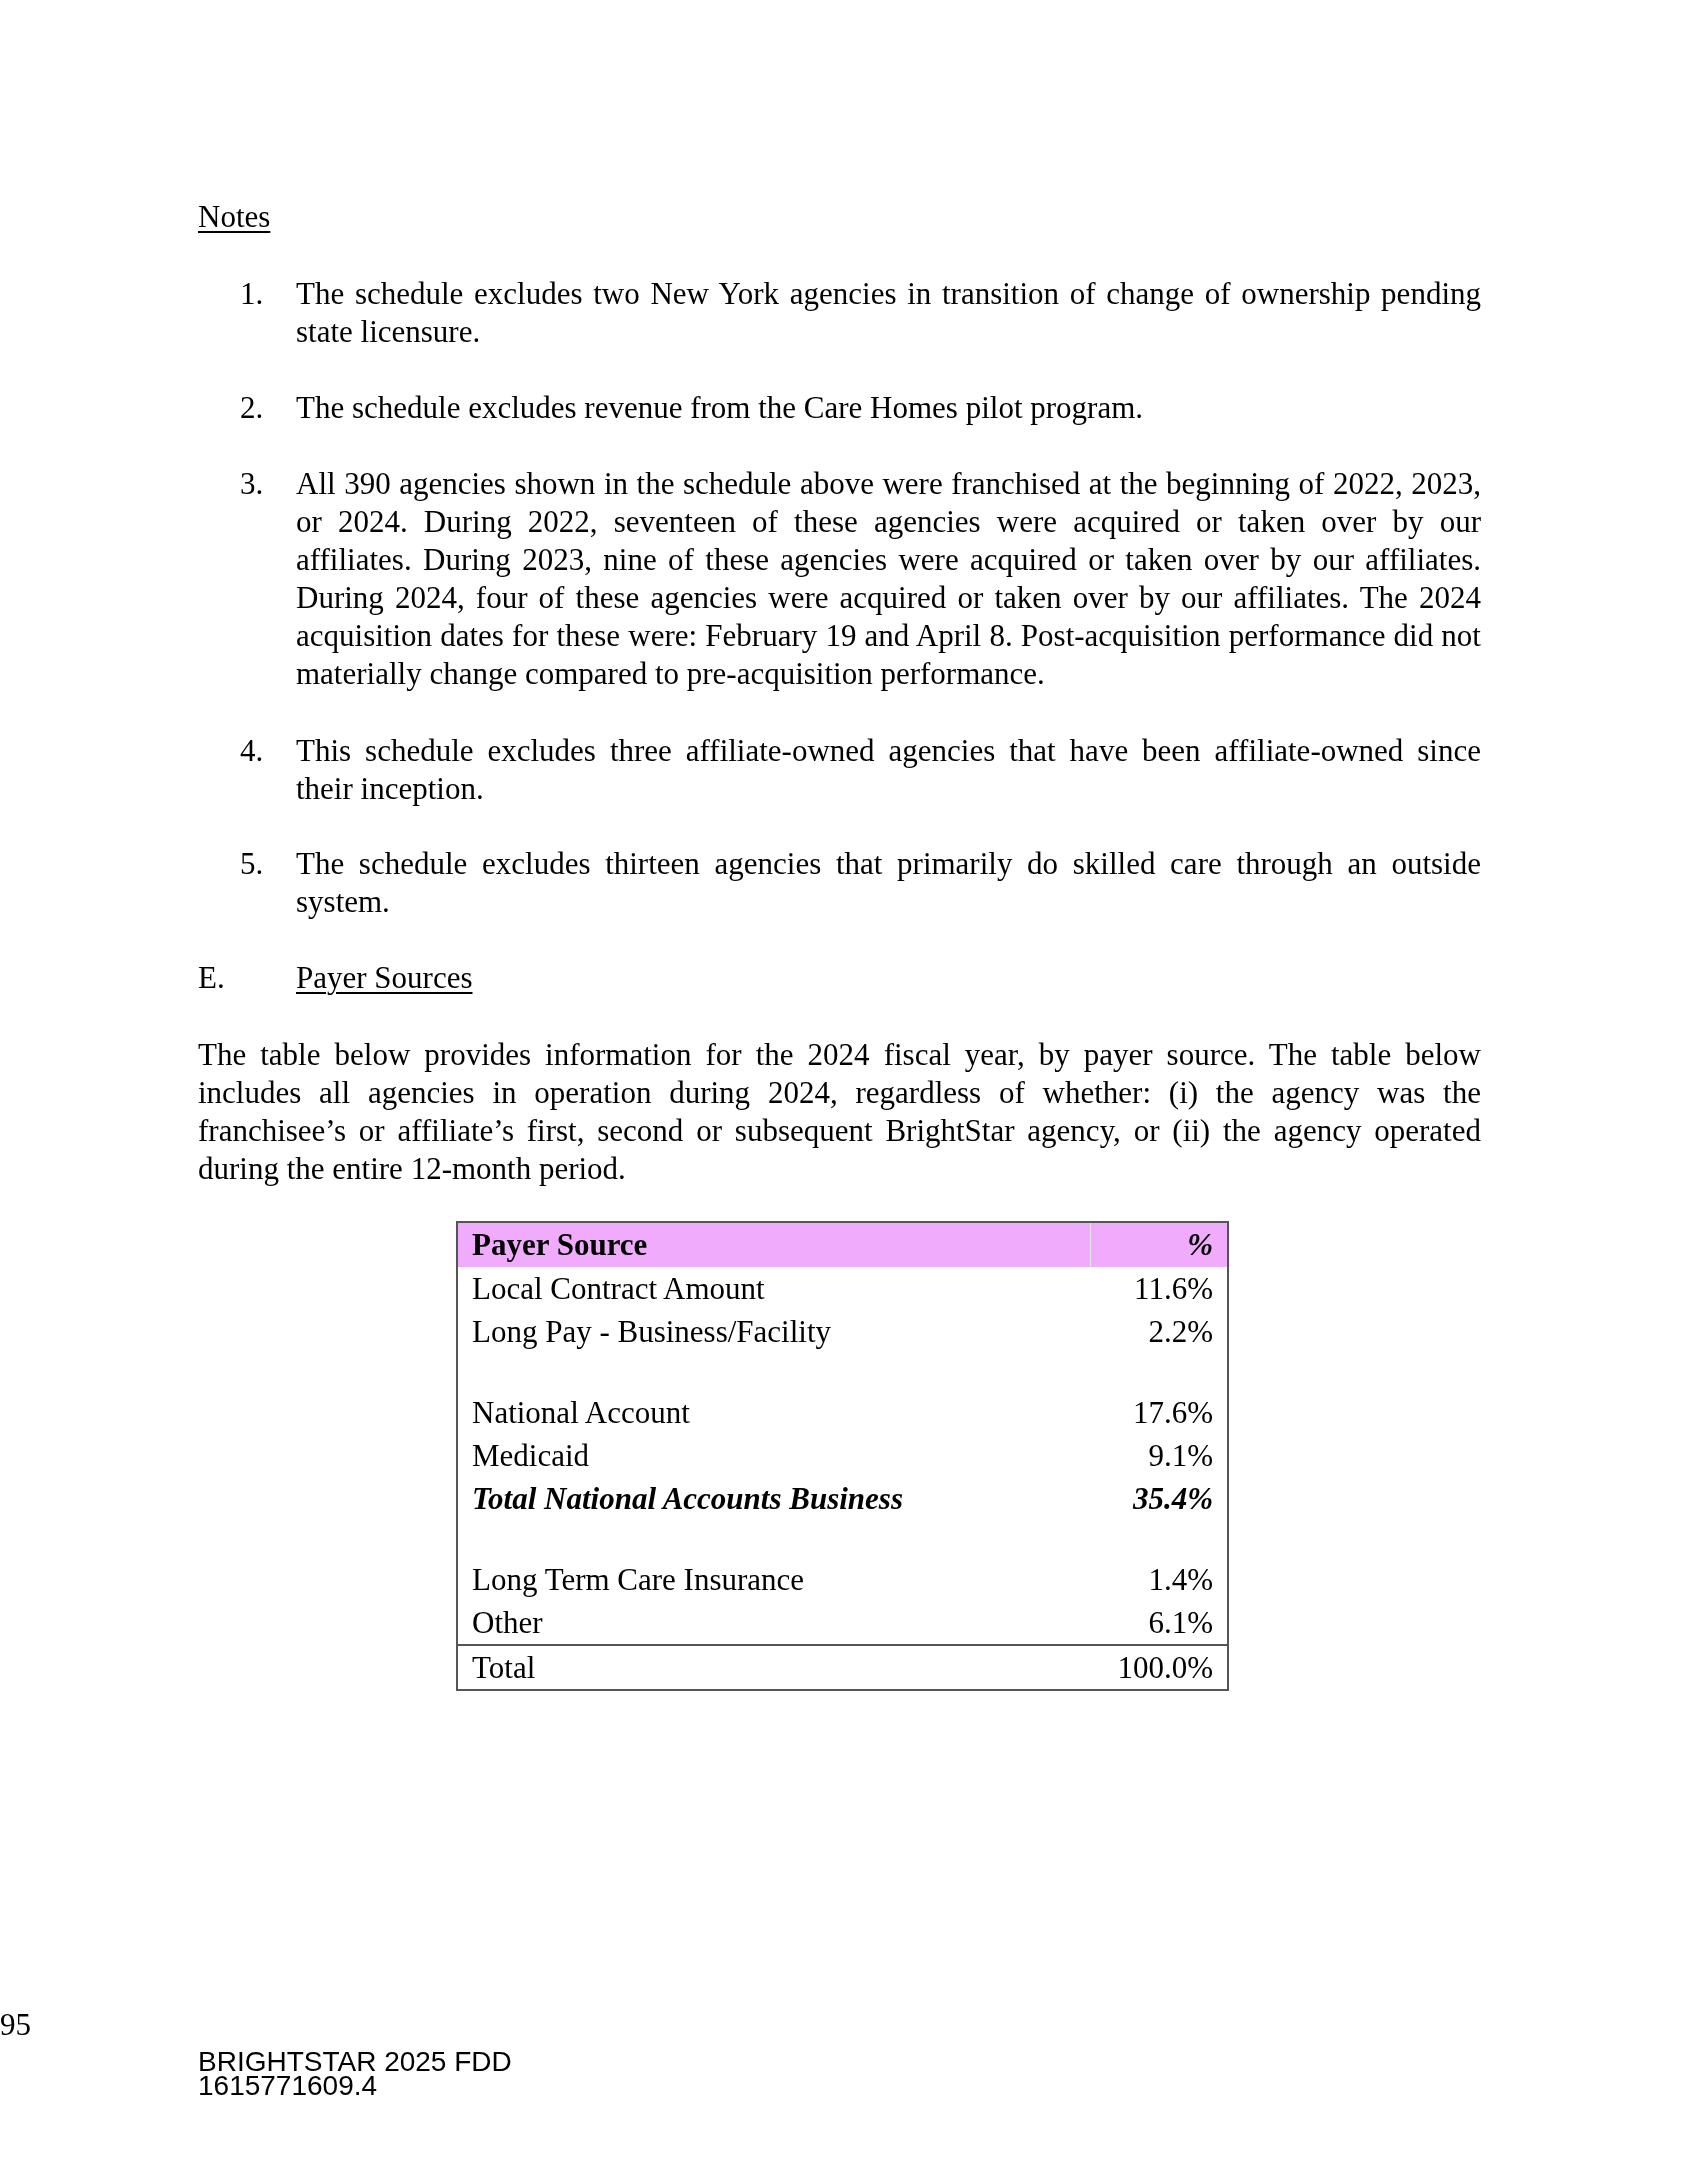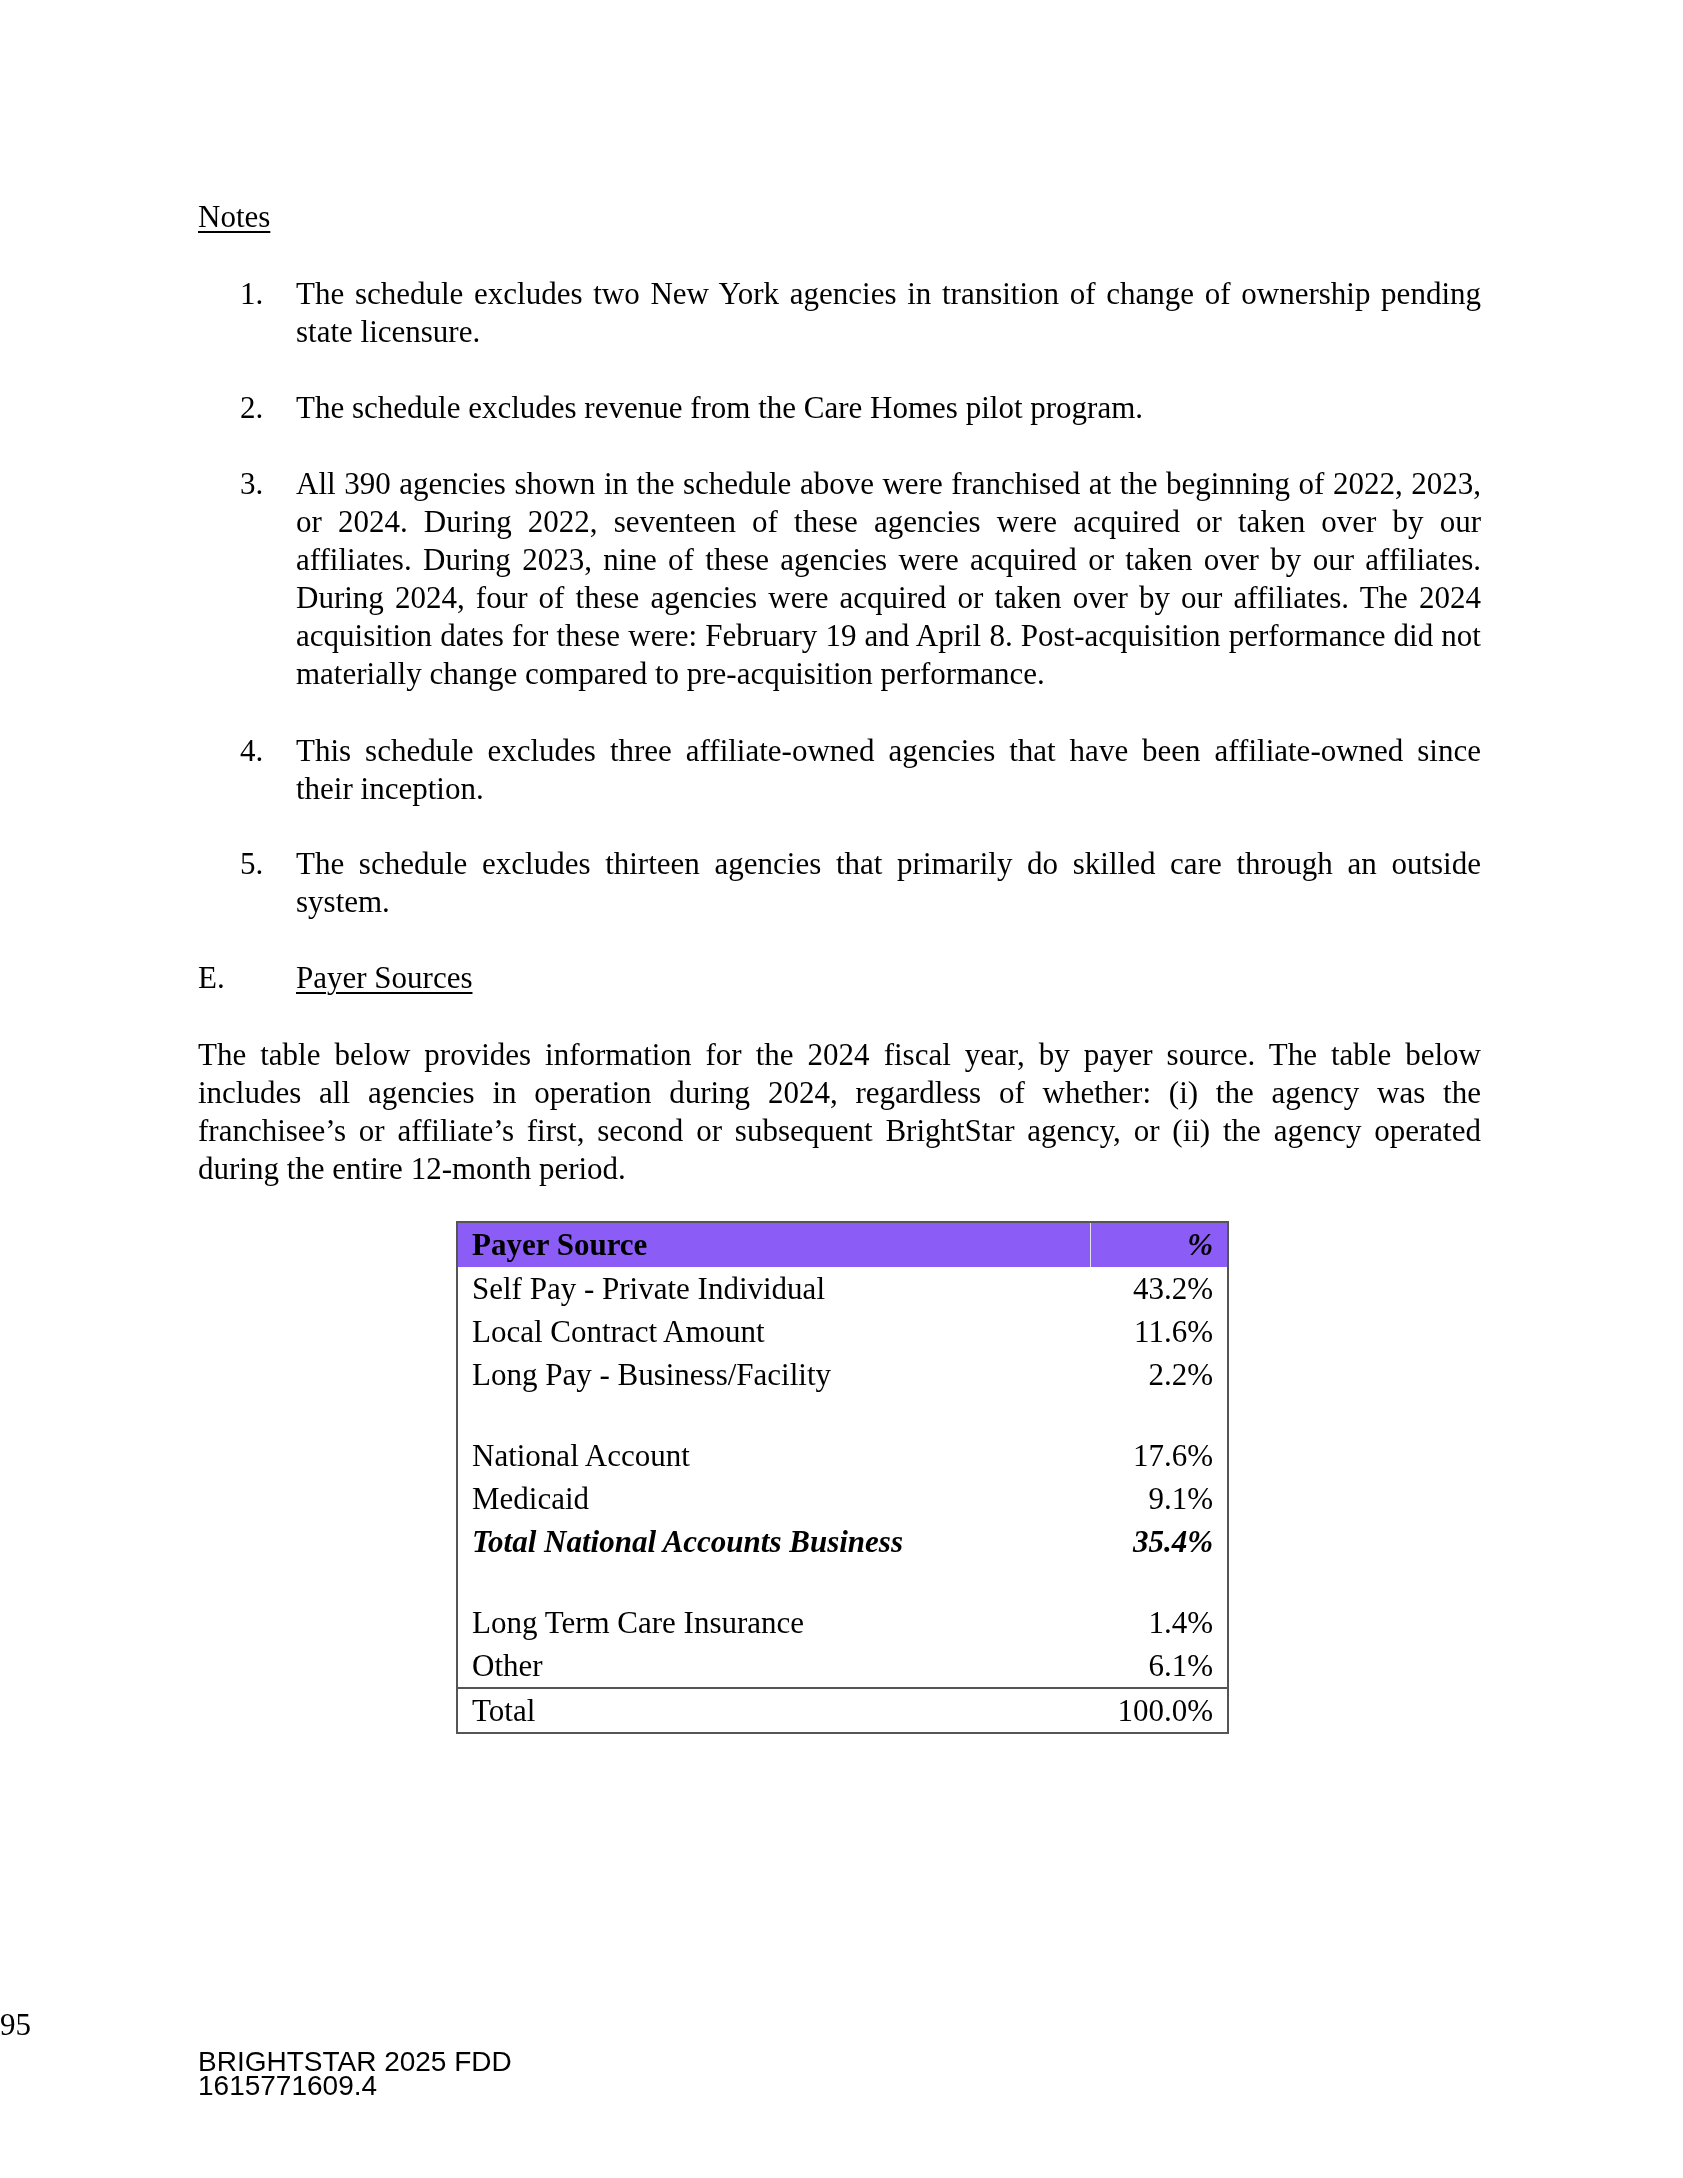--- a/index.html
+++ b/index.html
@@ -10,21 +10,21 @@
   .u { text-decoration: underline; text-underline-offset: 4px; text-decoration-thickness: 1.5px; }
   .para { position: absolute; left: 198px; width: 1283px; font-size: 31px; line-height: 38px;
           text-align: justify; text-align-last: left; }
   .note { position: absolute; left: 240px; width: 1241px; font-size: 31px; line-height: 38px; }
   .note .num { position: absolute; left: 0; top: 0; }
   .note .body { margin-left: 56px; text-align: justify; text-align-last: left; }
 
   table.payer { position: absolute; left: 456px; top: 1221px; width: 773px;
     border-collapse: collapse; border: 2px solid #555; font-size: 31px; }
   table.payer td, table.payer th { padding: 0 14px; height: 43px; line-height: 43px; white-space: nowrap; }
-  table.payer th { background: #8b5cf6; text-align: left; font-weight: bold; height: 42px; line-height: 44px; }
+  table.payer th { background: #f0abfc; text-align: left; font-weight: bold; height: 42px; line-height: 44px; }
   table.payer th.pct { text-align: right; font-style: italic; border-left: 1px solid #e4e4e4; }
   table.payer td.pct { text-align: right; width: 109px; }
   table.payer tr.blank td { height: 38px; }
   table.payer tr.bi td { font-weight: bold; font-style: italic; }
   table.payer tr.total td { font-weight: normal; border-top: 2px solid #555; height: 43px; }
 
   .pagenum { position: absolute; left: 0; width: 1683px; top: 2006px; text-align: left;
              font-size: 31px; line-height: 38px; }
   .footer { position: absolute; left: 198px; top: 2050px; font-family: "Liberation Sans", "DejaVu Sans", sans-serif;
             font-size: 28px; line-height: 24px; }
@@ -68,24 +68,20 @@
 
   <table class="payer">
     <thead>
       <tr>
         <th>Payer Source</th>
         <th class="pct">%</th>
       </tr>
     </thead>
     <tbody>
       <tr>
-        <td>Self Pay - Private Individual</td>
-        <td class="pct">43.2%</td>
-      </tr>
-      <tr>
         <td>Local Contract Amount</td>
         <td class="pct">11.6%</td>
       </tr>
       <tr>
         <td>Long Pay - Business/Facility</td>
         <td class="pct">2.2%</td>
       </tr>
       <tr class="blank">
         <td></td>
         <td class="pct"></td>

